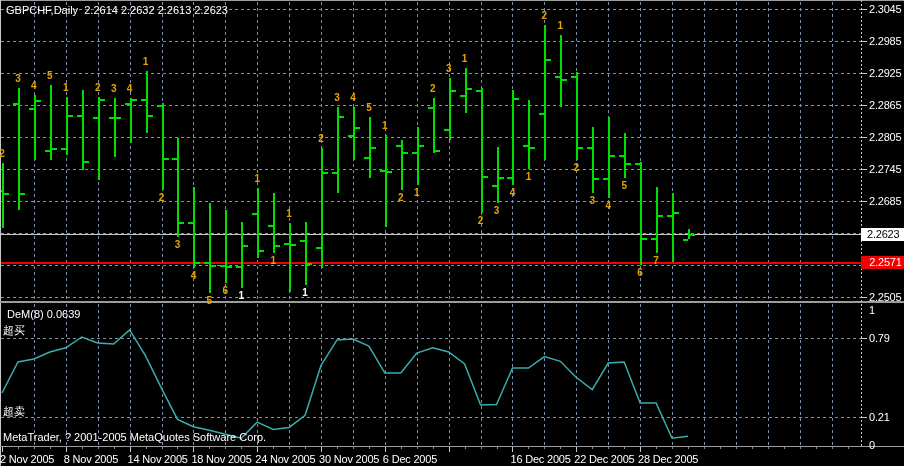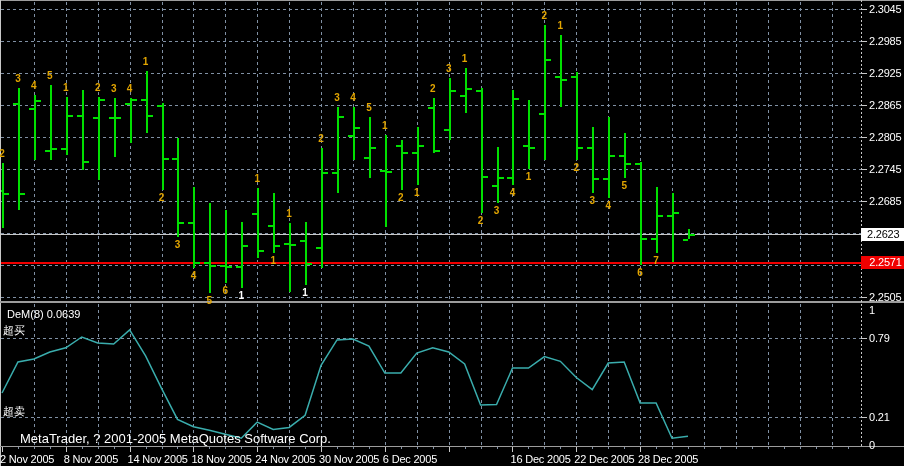--- a/index.html
+++ b/index.html
@@ -12,21 +12,21 @@
   .hit{position:absolute;z-index:2;background:transparent;}
   #overlay{position:absolute;left:0;top:0;width:904px;height:466px;z-index:3;pointer-events:none;}
   .count{position:absolute;width:22px;text-align:center;font-size:10px;font-weight:bold;line-height:12px;}
   .axis-lbl{position:absolute;left:869px;color:#fff;font-size:11px;line-height:12px;letter-spacing:-0.2px;}
   .marker{position:absolute;left:861px;width:43px;height:13px;font-size:11px;line-height:13px;
           padding-left:6px;box-sizing:border-box;letter-spacing:-0.2px;}
   .title{position:absolute;left:6px;top:4px;color:#fff;font-size:11px;white-space:pre;z-index:4;}
   .ind-title{position:absolute;left:7px;top:308px;color:#fff;font-size:11px;white-space:pre;z-index:4;}
   .ob{position:absolute;left:3px;top:323px;color:#fff;font-size:11px;z-index:4;}
   .os{position:absolute;left:3px;top:404px;color:#fff;font-size:11px;z-index:4;}
-  .copy{position:absolute;left:3px;top:431px;color:#fff;font-size:13px;z-index:4;white-space:pre;margin-left:17px;}
+  .copy{position:absolute;left:3px;top:431px;color:#fff;font-size:11px;z-index:4;white-space:pre;}
   .date-lbl{position:absolute;top:453px;color:#fff;font-size:11px;white-space:pre;letter-spacing:-0.2px;}
 </style>
 </head>
 <body>
 
 <div id="chart-window">
   <svg id="chart-svg" width="904" height="466" shape-rendering="crispEdges">
       <line x1="1" y1="9.5" x2="861" y2="9.5" stroke="#8090a4" stroke-width="1" stroke-dasharray="3 3"></line>
       <line x1="1" y1="41.5" x2="861" y2="41.5" stroke="#8090a4" stroke-width="1" stroke-dasharray="3 3"></line>
       <line x1="1" y1="73.5" x2="861" y2="73.5" stroke="#8090a4" stroke-width="1" stroke-dasharray="3 3"></line>
@@ -368,17 +368,18 @@
       <div class="date-lbl" style="left: 191.436px;">18 Nov 2005</div>
       <div class="date-lbl" style="left: 255.248px;">24 Nov 2005</div>
       <div class="date-lbl" style="left: 319.06px; text-align: center;">30 Nov 2005</div>
       <div class="date-lbl" style="left: 382.872px;">6 Dec 2005</div>
       <div class="date-lbl" style="left: 446.684px; margin-top: 16px;">12 Dec 2005</div>
       <div class="date-lbl" style="left: 510.496px;">16 Dec 2005</div>
       <div class="date-lbl" style="left: 574.308px;">22 Dec 2005</div>
       <div class="date-lbl" style="left: 638.12px;">28 Dec 2005</div>
     </div>
 
+  <div class="title">GBPCHF,Daily  2.2614 2.2632 2.2613 2.2623</div>
   <div class="ind-title">DeM(8) 0.0639</div>
   <div class="ob">超买</div>
   <div class="os">超卖</div>
   <div class="copy">MetaTrader, ? 2001-2005 MetaQuotes Software Corp.</div>
 </div>
 
 </body></html>

